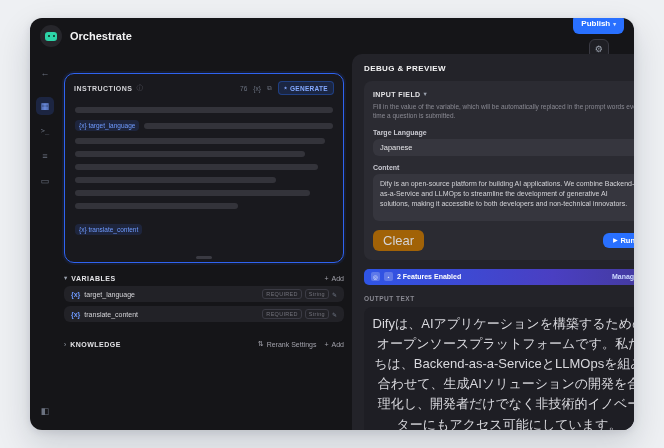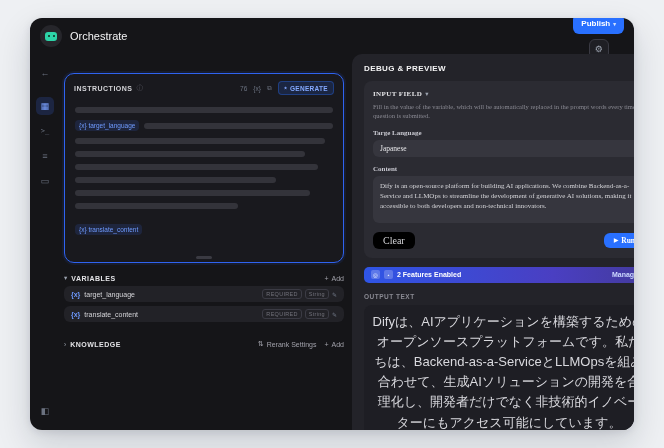--- a/index.html
+++ b/index.html
@@ -13,21 +13,21 @@
   .window {
     position: absolute; left: 30px; top: 18px; width: 604px; height: 412px;
     background: #151518; border-radius: 12px; overflow: hidden;
     box-shadow: 0 14px 34px rgba(15,23,42,.16), 0 2px 8px rgba(15,23,42,.10);
   }
   
   .topbar { position: absolute; left: 0; top: 0; right: 0; height: 36px; display: flex; align-items: center; padding: 0 10px; }
   .logo { width: 22px; height: 22px; border-radius: 50%; background: #26262b; display: flex; align-items: center; justify-content: center; }
   .logo-bot { width: 12px; height: 9px; background: #2dd4a8; border-radius: 3px; position: relative; }
   .logo-bot:before { content: ""; position: absolute; left: 2.5px; top: 3px; width: 2px; height: 2px; background: #10231c; border-radius: 50%; box-shadow: 5px 0 0 #10231c; }
-  .app-title { margin-left: 8px; font-size: 11px; font-weight: 400; color: #f4f4f5; }
+  .app-title { margin-left: 8px; font-size: 11px; font-weight: 700; color: #f4f4f5; }
   .model-chip { position: absolute; left: 402px; top: 8px; height: 20px; display: flex; align-items: center; gap: 4px; padding: 0 6px; background: #1f1f24; border: 1px solid #3a3a43; border-radius: 6px; }
   .provider-icon { width: 11px; height: 11px; border-radius: 3px; background: linear-gradient(135deg,#4f7dff,#7b5bff); }
   .model-name { font-size: 8px; font-weight: 700; color: #e4e4e7; }
   .mode-badge { font-size: 5.5px; color: #9ca3af; border: 1px solid #4a4a52; border-radius: 3px; padding: .5px 2px; letter-spacing: .3px; }
   .chip-mini { font-size: 6.5px; color: #6b7280; }
   .topbar-right { margin-left: auto; display: flex; align-items: center; gap: 5px; flex-direction: column; }
   .publish-btn { height: 20px; background: #2970ff; border-radius: 6px; display: flex; align-items: center; gap: 3px; padding: 0 8px; color: #fff; font-size: 8px; font-weight: 700; cursor: pointer; }
   .publish-btn .chev-sm { font-size: 5.5px; color: #cfe0ff; }
   .gear-btn { width: 20px; height: 20px; border: 1px solid #3a3a43; background: #1f1f24; border-radius: 6px; color: #9ca3af; font-size: 9px; display: flex; align-items: center; justify-content: center; cursor: pointer; }
   
@@ -67,29 +67,29 @@
   .vision-row { margin-top: 0; height: 20px; background: #222227; border-radius: 8px; display: flex; align-items: center; padding: 0 7px; gap: 5px; }
   .vision-ic { width: 12px; height: 12px; border-radius: 4px; background: #2970ff; color: #fff; font-size: 7px; display: flex; align-items: center; justify-content: center; }
   .vision-label { font-size: 7.5px; color: #e4e4e7; font-weight: 600; }
   .toggle { margin-left: auto; width: 18px; height: 10px; border-radius: 5px; background: #3f3f46; position: relative; cursor: pointer; }
   .toggle .knob { position: absolute; left: 1px; top: 1px; width: 8px; height: 8px; border-radius: 50%; background: #fff; }
   
   .debug { position: absolute; left: 322px; top: 36px; width: 314px; bottom: 0; background: #232329; border-top-left-radius: 10px; padding: 10px 12px; }
   .debug-head { display: flex; align-items: center; }
   .debug-title { font-size: 8px; font-weight: 700; letter-spacing: .4px; color: #f4f4f5; }
   .refresh { margin-left: auto; font-size: 8px; color: #71717a; cursor: pointer; }
-  .input-card { margin-top: 8px; background: #2b2b32; border-radius: 8px; padding: 9px; font-family: Liberation Serif, serif; }
+  .input-card { margin-top: 8px; background: #2b2b32; border-radius: 8px; padding: 9px; }
   .if-head { display: flex; align-items: center; gap: 3px; }
   .if-title { font-size: 7px; font-weight: 700; letter-spacing: .4px; color: #e4e4e7; }
   .if-desc { margin-top: 4px; font-size: 6.5px; line-height: 1.45; color: #8a8a93; }
   .fld-label { margin-top: 8px; font-size: 7px; font-weight: 600; color: #c8c8d0; }
   .fld-input { margin-top: 3px; background: #36363e; border-radius: 6px; height: 17px; line-height: 17px; padding: 0 7px; font-size: 7.5px; color: #e4e4e7; cursor: text; }
   .fld-textarea { margin-top: 3px; background: #36363e; border-radius: 6px; padding: 5px 7px; font-size: 7px; line-height: 1.45; color: #d4d4d8; height: 47px; overflow: hidden; cursor: text; }
   .btn-row { margin-top: 9px; display: flex; align-items: center; justify-content: space-between; }
-  .clear-btn { background: #000000; border-radius: 6px; padding: 3px 10px; font-size: 10px; color: #d4d4d8; cursor: pointer; }
+  .clear-btn { background: #a16207; border-radius: 6px; padding: 3px 10px; font-size: 13px; color: #d4d4d8; cursor: pointer; }
   .run-btn { background: #2970ff; border-radius: 6px; padding: 3px 10px; font-size: 7.5px; font-weight: 700; color: #fff; display: flex; align-items: center; gap: 3px; cursor: pointer; }
   .run-btn .play { font-size: 5.5px; }
   .features-bar { margin-top: 9px; height: 16px; border-radius: 5px; background: linear-gradient(90deg,#2f55e6,#4a3fc2 65%,#433a9a); display: flex; align-items: center; padding: 0 7px; gap: 4px; }
   .feat-ic { width: 9px; height: 9px; border-radius: 2px; background: rgba(255,255,255,.22); color: #eaf0ff; font-size: 5.5px; display: flex; align-items: center; justify-content: center; }
   .feat-text { font-size: 7px; font-weight: 700; color: #fff; }
   .manage { margin-left: auto; font-size: 7px; font-weight: 600; color: #cdd9ff; display: flex; gap: 2px; align-items: center; cursor: pointer; }
   .out-label { margin-top: 10px; font-size: 6.5px; font-weight: 700; letter-spacing: .5px; color: #8a8a93; }
   .out-card { margin-top: 5px; background: #1e1e24; border-radius: 8px; padding: 7px 8px; }
   .out-text { font-size: 13px; line-height: 1.55; color: #d9d9de; text-align: center; }
   .out-meta-row { margin-top: 8px; display: flex; align-items: center; }

